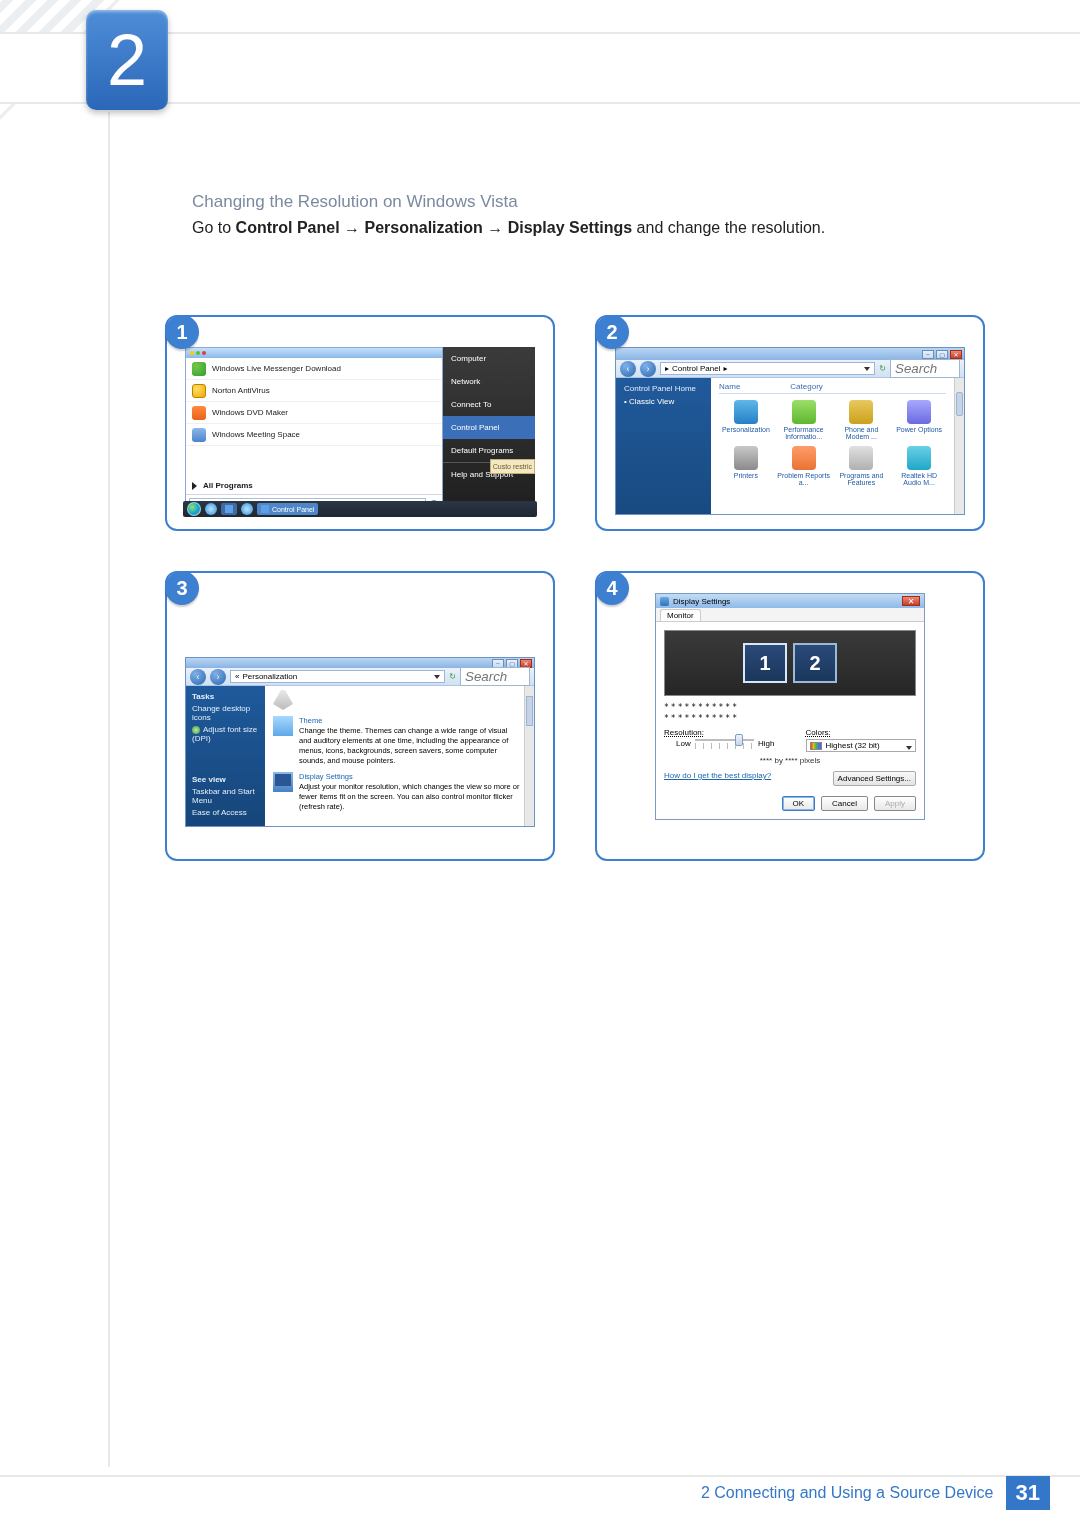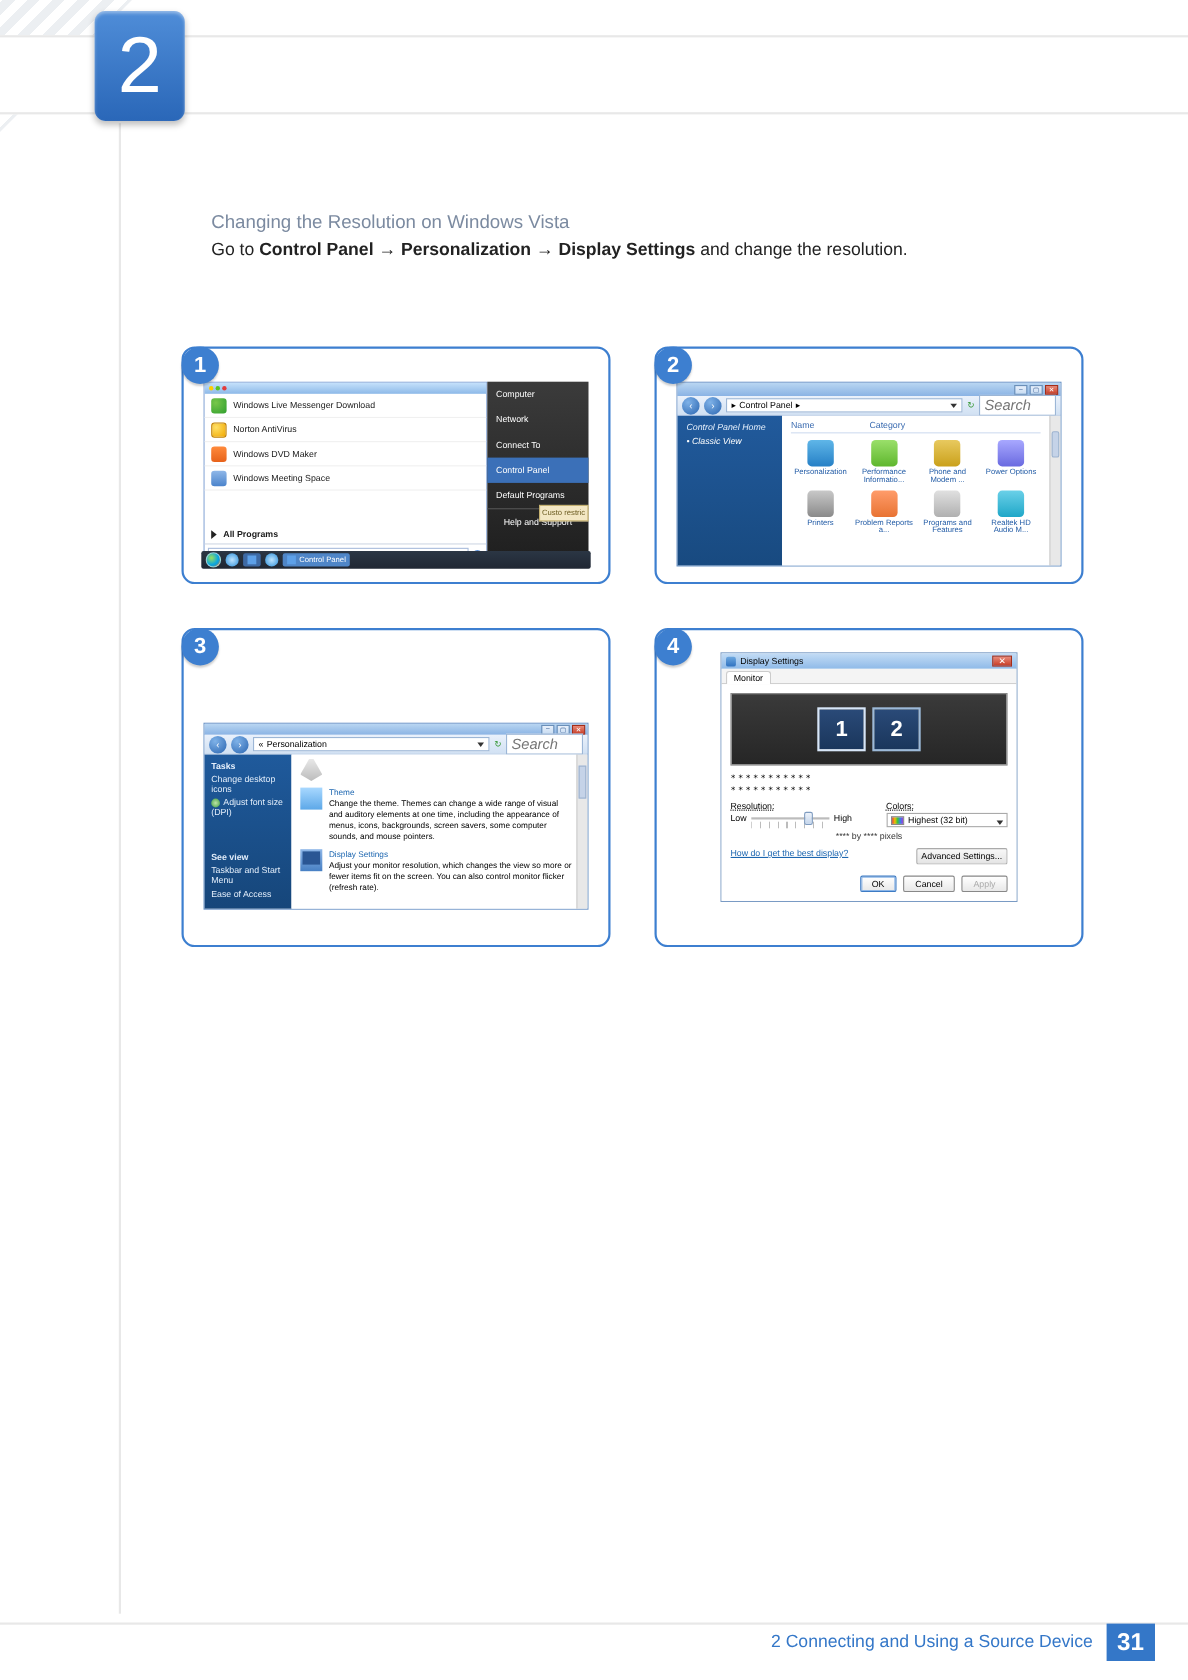--- a/index.html
+++ b/index.html
@@ -63,42 +63,42 @@
   .ico.dvd { background: linear-gradient(#ff8a3c,#e7621a); }
   .ico.meet { background: linear-gradient(#8fb7e8,#4b84cc); }
   .sm-all { font-weight: 700; padding: 4px 6px; display:flex; align-items:center; gap:6px;}
   .sm-all .tri { width:0;height:0;border-top:4px solid transparent;border-bottom:4px solid transparent;border-left:5px solid #222;}
   .sm-search { display:flex; align-items:center; padding: 3px; gap:3px; border-top:1px solid #cfd8e4;}
   .sm-search input { flex:1; font-size:8px; font-style: italic; color:#888; border:1px solid #a9bcdc; padding:1px 3px; }
   .sm-search .mag { width:10px;height:10px; border:1.2px solid #5a8ed6; border-radius:50%; position:relative;}
   .sm-search .mag::after{content:"";position:absolute;width:4px;height:1.2px;background:#5a8ed6;bottom:-2px;right:-3px;transform:rotate(45deg);}
   .sm-right a { display:block; padding: 7px 8px; color:#fff; text-decoration:none; }
   .sm-right .hl { background: #3b70b8; }
-  .sm-right .split { border-top:1px solid #555;text-align:center; }
+  .sm-right .split { border-top:1px solid #555; }
   .sm-right .custo { position:absolute; right:18px; top:142px; background:#f3e7c4; color:#6b5b20; font-size:7px; padding:3px 2px; border:1px solid #c4b070;}
   .taskbar { position:absolute; bottom:12px; left:16px; right:16px; height:16px; background: linear-gradient(#2b3644,#202733); border-radius: 2px; display:flex; align-items:center; gap:4px; padding:0 4px;}
   .taskbar .orb { width:14px;height:14px;border-radius:50%; background: radial-gradient(circle at 35% 35%, #9be15d, #00a2e8 60%, #ff7e00); border:1px solid rgba(255,255,255,.5);}
   .taskbar .tb { height:12px; background:#3e6aa5; border-radius:2px; display:flex;align-items:center;padding:0 4px;color:#fff;font-size:7px;gap:3px;}
   .tb .sq{width:8px;height:8px;background:#5da0e8;}
   .taskbar .tb.active{background:#4f86c8;}
   .taskbar .ie{width:12px;height:12px;border-radius:50%;background:radial-gradient(circle,#bde3ff,#2a8ed9);}
 
   
   .window { width: 100%; height: 100%; border: 1px solid #6b93c6; display:flex; flex-direction:column; font-size:8px; background:#fff;}
   .titlebar { height:12px; background: linear-gradient(#b9d6f2,#8ab3e4); display:flex; justify-content:flex-end; align-items:center; gap:2px; padding:0 2px;}
   .titlebar .winbtn{width:12px;height:9px;border:1px solid #6b8fb8;background:linear-gradient(#e8f0fb,#c8dcf2);font-size:6px;display:flex;align-items:center;justify-content:center;color:#2a5088;}
   .titlebar .winbtn.close{background:linear-gradient(#e98a79,#c83e27);color:#fff;border-color:#a52c18;}
   .toolbar { height:18px; background:linear-gradient(#eaf1fb,#d1e1f3); display:flex; align-items:center; gap:4px; padding:0 4px; border-bottom:1px solid #aec5e3;}
   .navbtn{width:16px;height:16px;border-radius:50%;background:radial-gradient(circle at 35% 30%,#7fb2e8,#2a65b0);display:flex;align-items:center;justify-content:center;color:#fff;font-size:9px;}
   .addr { flex:1; background:#fff; border:1px solid #9cb6d6; padding:1px 4px; display:flex;align-items:center;gap:3px;}
   .addr .caret{width:0;height:0;border-left:3px solid transparent;border-right:3px solid transparent;border-top:4px solid #333;margin-left:auto;}
   .srch { width:70px; background:#fff; border:1px solid #9cb6d6; padding:1px 4px; font-style:italic; color:#888;}
   .winbody{flex:1;display:flex;}
   .leftpane{width:95px; background:linear-gradient(#215a9c,#184a80); color:#e3eefb; padding:6px 8px;}
-  .leftpane div{margin-bottom:4px;font-style:italic;}
+  .leftpane div{margin-bottom:4px;}
   .leftpane .cur{color:#fff;}
   .leftpane .bullet::before{content:"• ";}
   .rightpane{flex:1; background:#fff; padding:4px 8px;}
   .cp-head{display:flex; gap:50px; color:#3a6bb0; border-bottom:1px solid #cfdcef; padding-bottom:2px; margin-bottom:6px;}
   .cp-grid{display:grid; grid-template-columns: repeat(4, 1fr); gap:6px 4px;}
   .cp-item{display:flex;flex-direction:column;align-items:center;text-align:center;font-size:7px;color:#205aa5;}
   .cp-ico{width:24px;height:24px;border-radius:4px;margin-bottom:2px;}
   .cp-ico.c1{background:linear-gradient(#5fb6e8,#2680c6);} 
   .cp-ico.c2{background:linear-gradient(#9adf6a,#5fb72e);} 
   .cp-ico.c3{background:linear-gradient(#e8c95f,#caa11b);} 
@@ -127,31 +127,31 @@
   .p3item .ttl{color:#1c66b0;display:block;}
   .p3sb{width:10px;background:#e8e8e8;border-left:1px solid #ccc;position:relative;}
   .p3sb .th{position:absolute;top:10px;left:1px;right:1px;height:30px;background:#c5d3e8;border:1px solid #9db3cf;}
 
   
   .p4 { padding-top: 20px; }
   .dlg{width:270px;margin:0 auto;border:1px solid #7a9bc4;background:#fff;font-size:8px;}
   .dlgtitle{height:14px;background:linear-gradient(#c3dcf5,#8fbae8);display:flex;align-items:center;padding:0 4px;gap:4px;}
   .dlgtitle .ico{width:9px;height:9px;background:linear-gradient(#6ea8e0,#2f72c0);border-radius:2px;}
   .dlgtitle .x{margin-left:auto;width:18px;height:10px;background:linear-gradient(#e98a79,#c83e27);color:#fff;display:flex;align-items:center;justify-content:center;font-size:8px;border:1px solid #a52c18;}
-  .tabstrip{height:14px;display:flex;align-items:center;padding:0 4px;background:#f4f4f4;border-bottom:1px solid #ccc;}
+  .tabstrip{height:14px;display:flex;align-items:flex-start;padding:0 4px;background:#f4f4f4;border-bottom:1px solid #ccc;}
   .tabstrip .tab{background:#fff;border:1px solid #ccc;border-bottom:none;padding:1px 6px;border-radius:3px 3px 0 0;font-size:8px;position:relative;top:1px;}
   .dlgbody{padding:8px;background:#fff;}
   .monitors{height:66px;background:linear-gradient(#3a3a3a,#262626);border:1px solid #888;display:flex;align-items:center;justify-content:center;gap:6px;margin-bottom:6px;}
   .mon{width:44px;height:40px;background:linear-gradient(#2a4a78,#1a365c);border:2px solid #9cb9d8;display:flex;align-items:center;justify-content:center;color:#fff;font-size:20px;font-weight:700;}
   .mon.sel{border-color:#d7e6f8;}
   .stars{font-family:monospace;font-size:8px;letter-spacing:2px;line-height:11px;margin-bottom:4px;}
   .drow{display:flex; gap:31px;}
   .dcol{flex:1;}
   .dcol .lab{text-decoration:underline dotted;}
-  .slider{display:flex;align-items:center;gap:4px;margin-top:2px;}
+  .slider{display:flex;align-items:flex-start;gap:4px;margin-top:2px;margin-left:12px;}
   .track{flex:1;height:2px;background:#bcbcbc;position:relative;}
   .track::before{content:"";position:absolute;left:0;right:0;top:4px;height:6px;background:repeating-linear-gradient(90deg,#bcbcbc 0,#bcbcbc 1px,transparent 1px,transparent 8px);}
   .handle{width:8px;height:12px;background:linear-gradient(#eef3fa,#c5d6ec);border:1px solid #7f9cc0;border-radius:2px;position:absolute;top:-5px;left:68%;}
   .sel-colors{border:1px solid #aaa;background:#fff;padding:1px 3px;display:flex;align-items:flex-end;margin-top:2px;}
   .sel-colors .sw{width:12px;height:8px;background:linear-gradient(90deg,#e23c3c,#f0c000,#3cc23c,#3c80e2,#a03ce2);margin-right:4px;border:1px solid #888;}
   .sel-colors .caret{margin-left:auto;width:0;height:0;border-left:3px solid transparent;border-right:3px solid transparent;border-top:4px solid #333;}
   .pixline{text-align:center;font-size:8px;margin:4px 0 6px;color:#333;}
   .help{color:#1c66b0;text-decoration:underline;}
   .advbtn{float:right;border:1px solid #aaa;background:linear-gradient(#f8f8f8,#e4e4e4);padding:2px 4px;border-radius:2px;}
   .btnrow{display:flex;justify-content:flex-end;gap:6px;margin-top:10px;}

